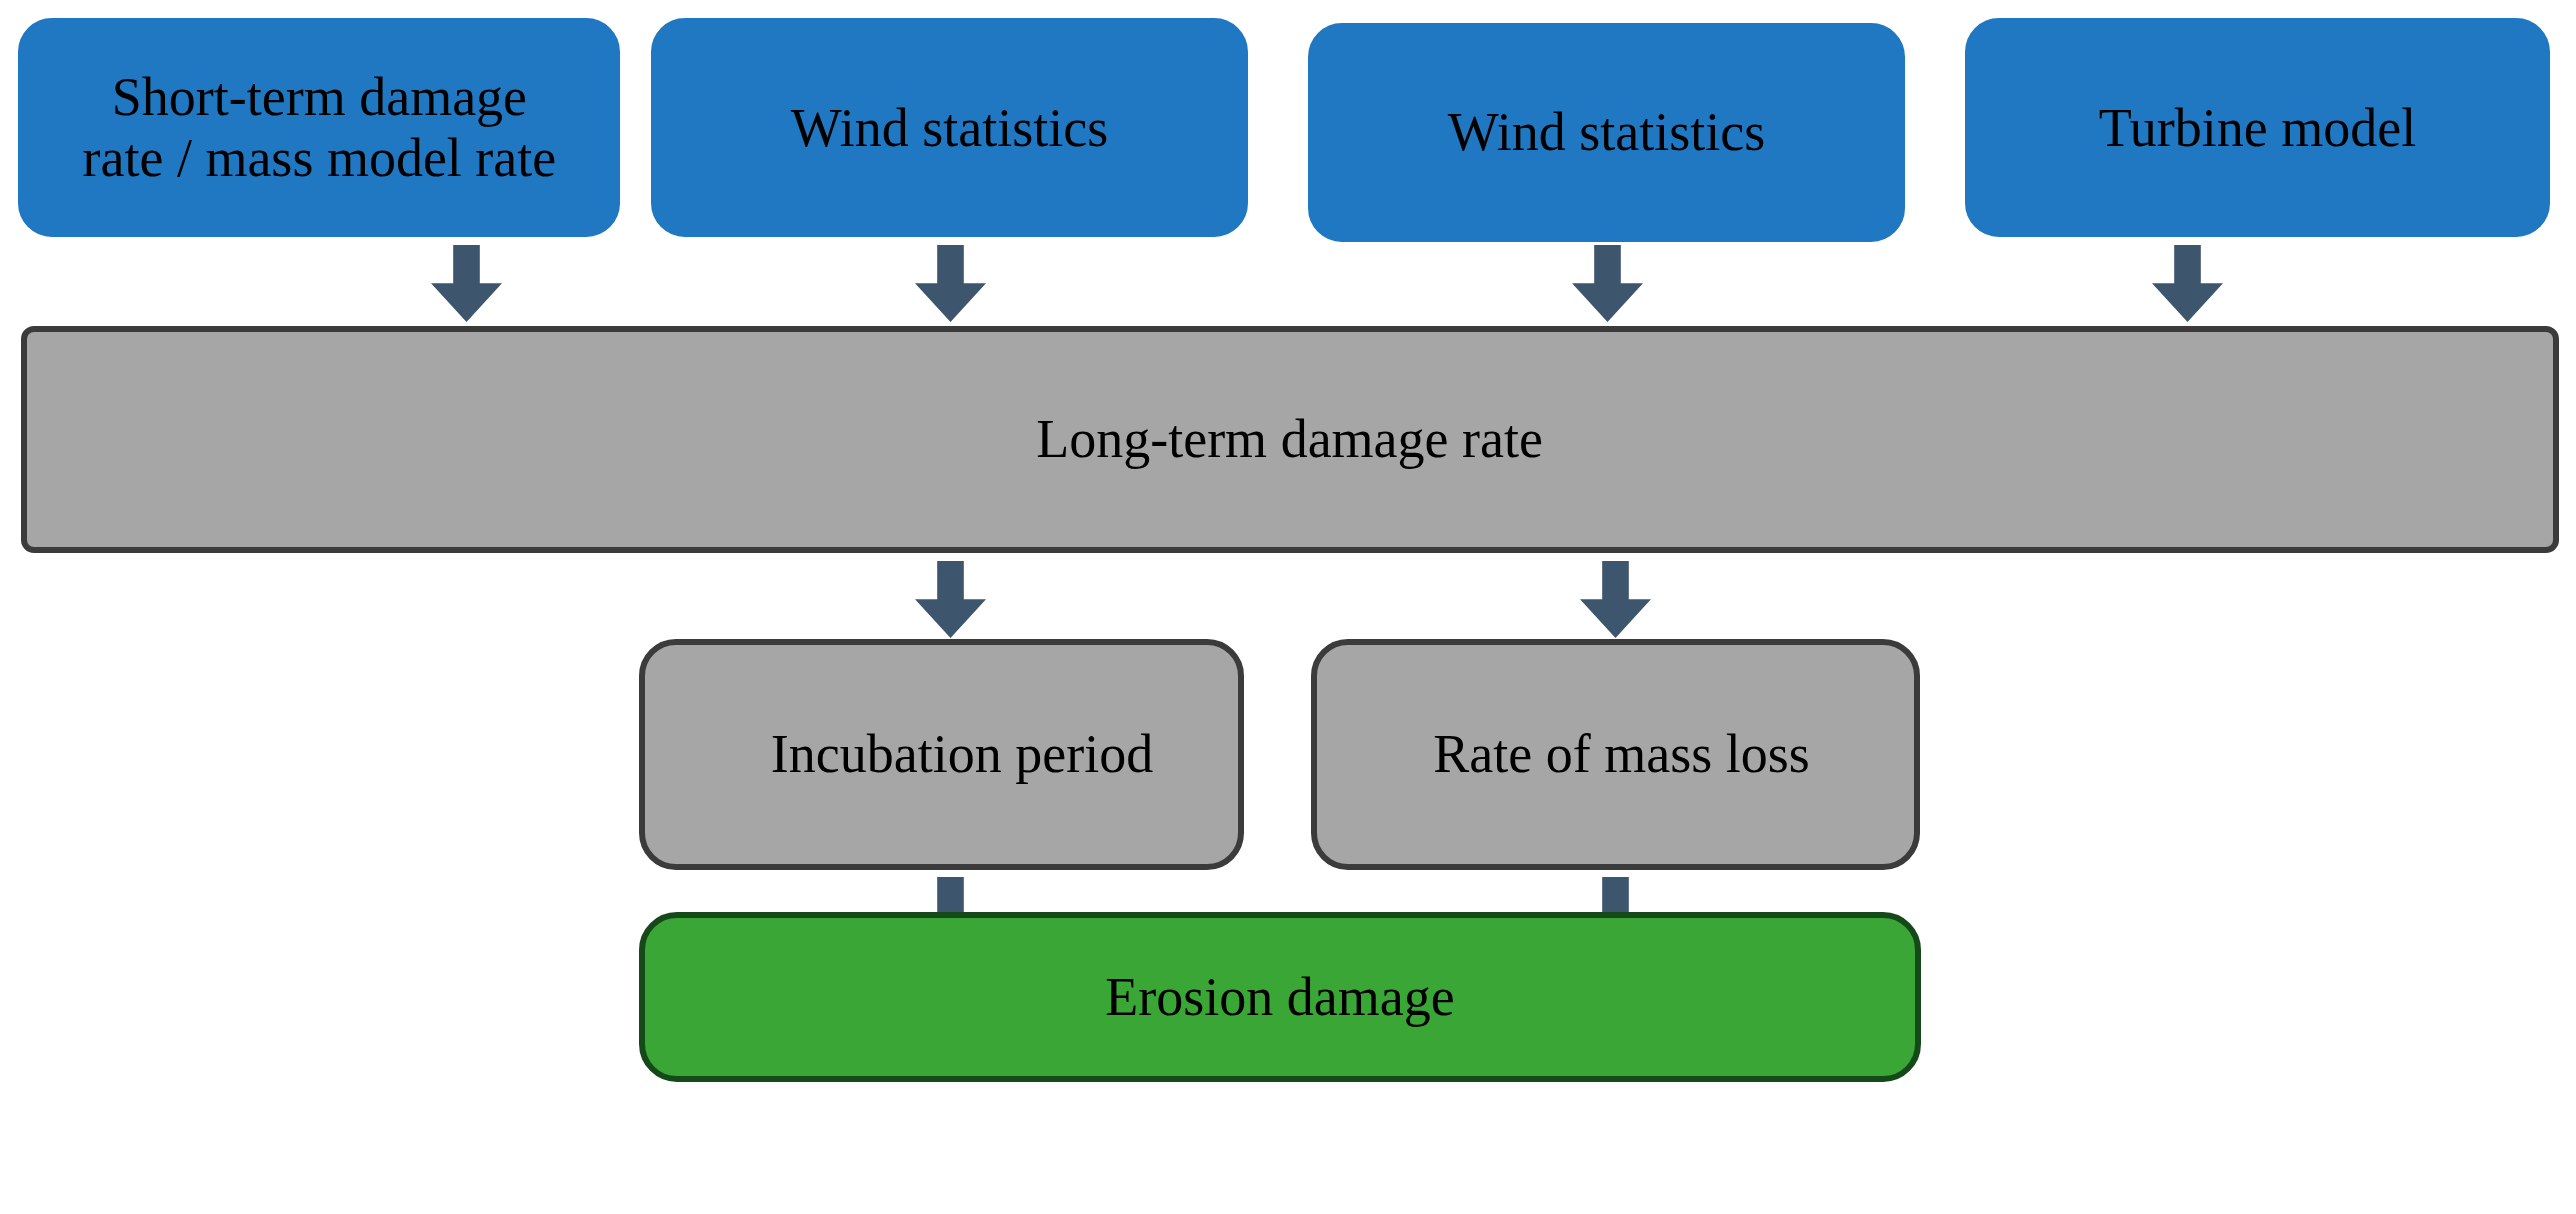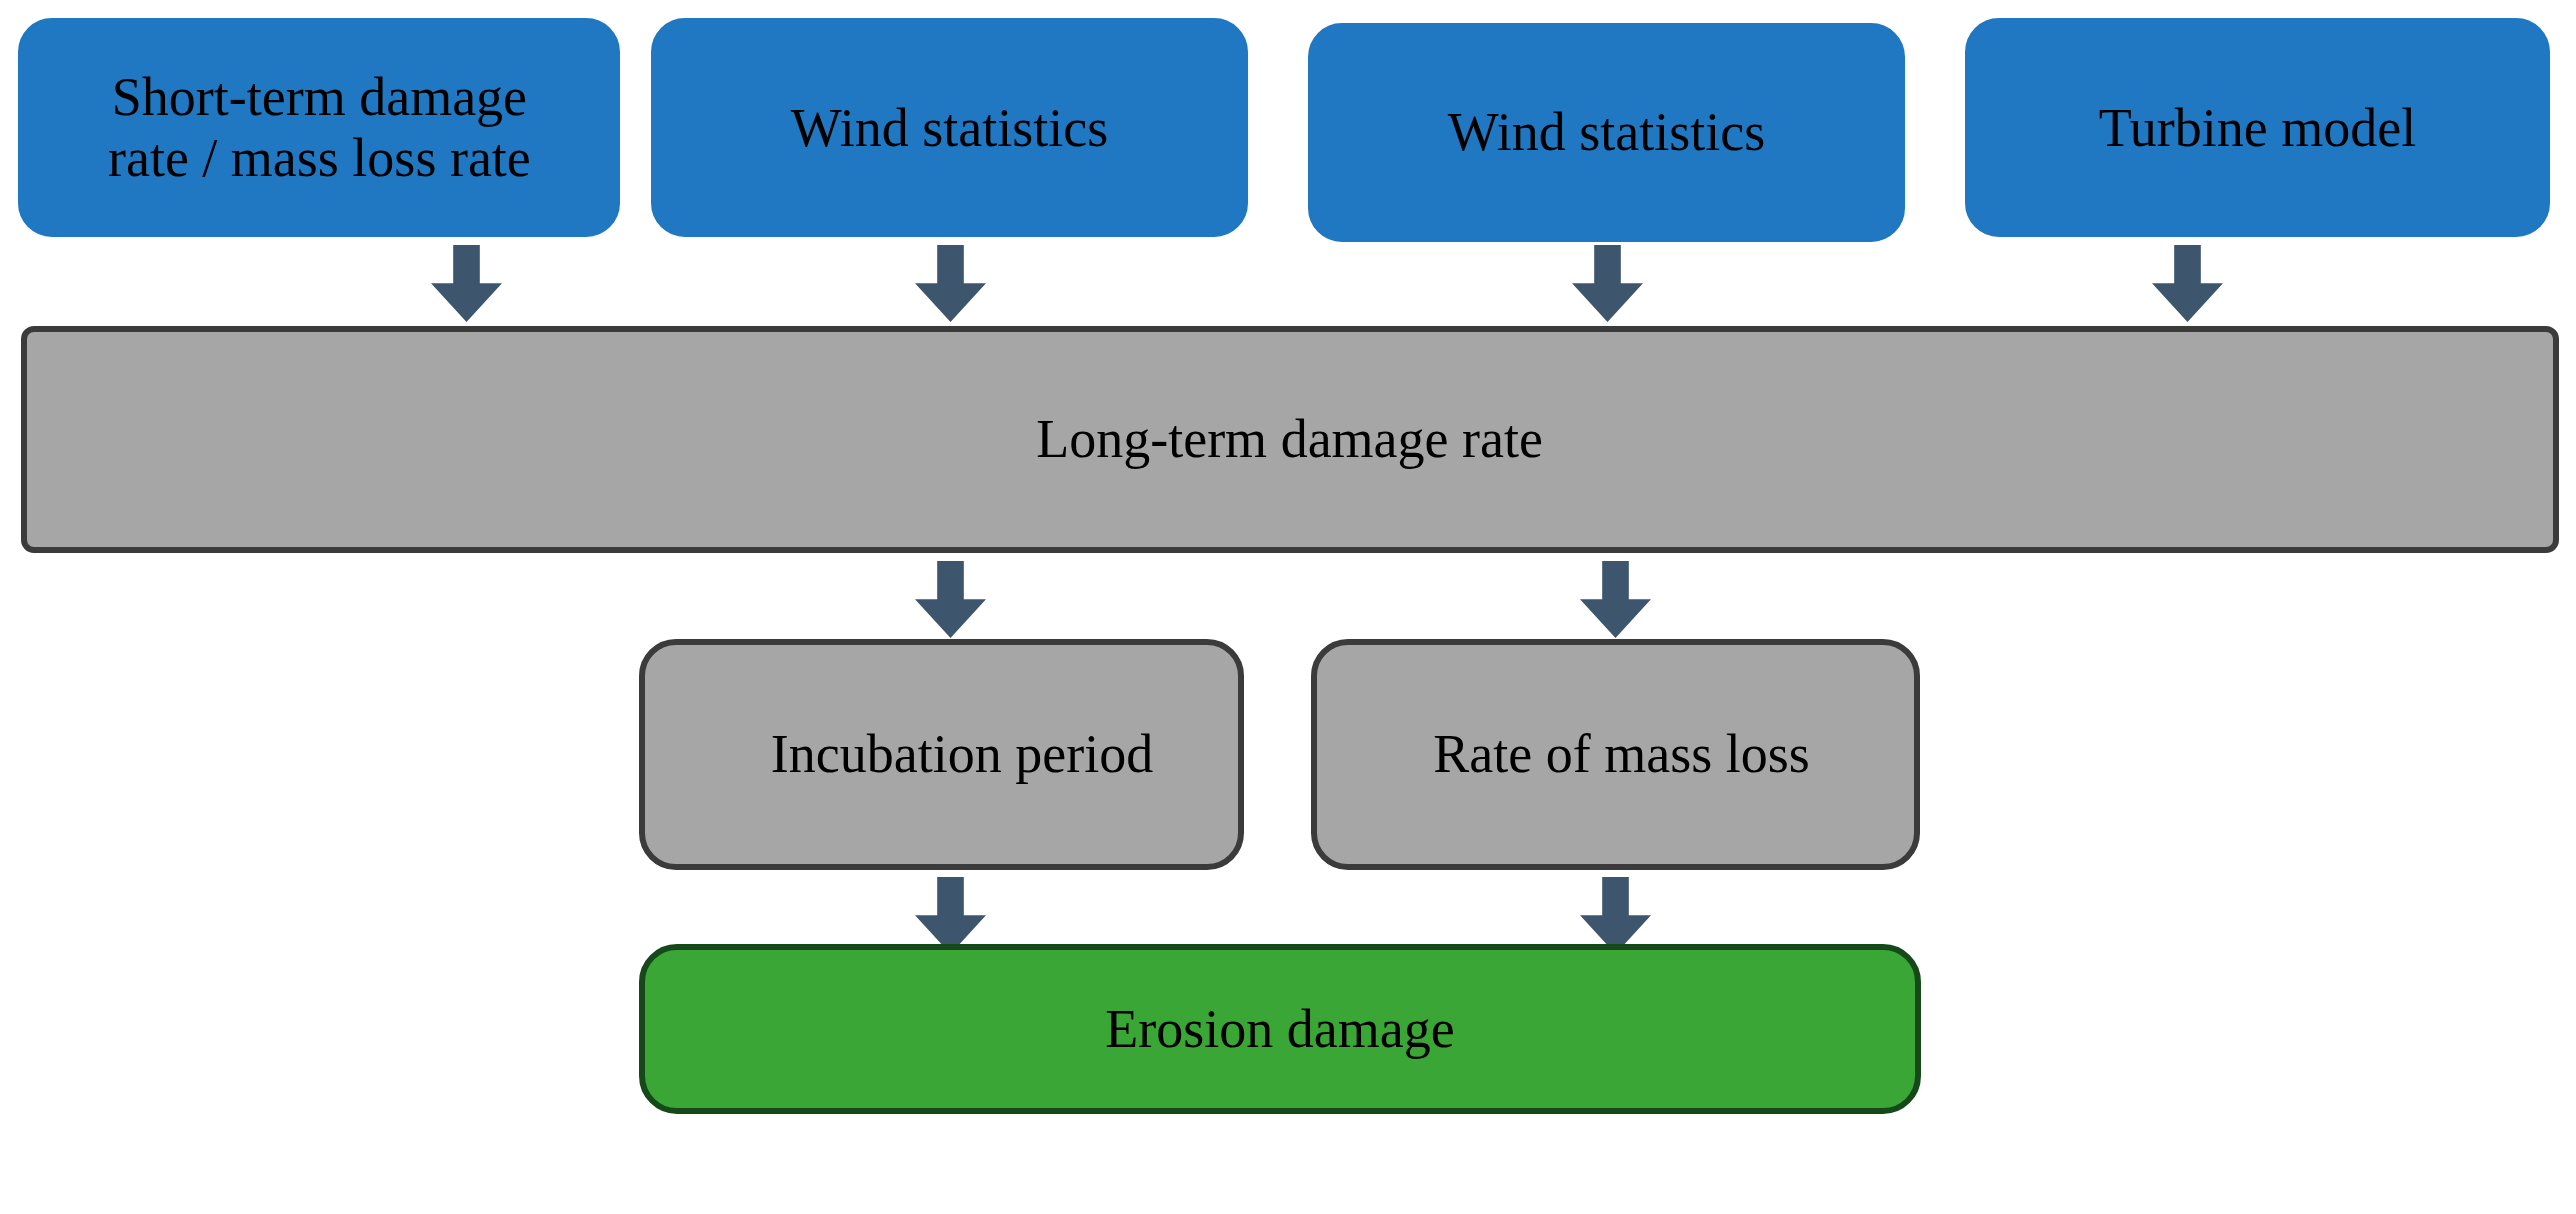--- a/index.html
+++ b/index.html
@@ -68,21 +68,21 @@
     height: 100%;
   }
 </style>
 </head>
 <body>
 
 <div id="canvas">
 
   <div class="node blue" style="left:18.4px; top:18.4px; width:602px; height:219px;">
     <span class="label">Short-term damage
-rate / mass loss rate</span>
+rate / mass model rate</span>
   </div>
 
   <div class="node blue" style="left:651px; top:18.4px; width:597px; height:219px;">
     <span class="label">Wind statistics</span>
   </div>
 
   <div class="node blue" style="left:1308px; top:23px; width:597px; height:219px;">
     <span class="label">Wind statistics</span>
   </div>
 
@@ -143,18 +143,18 @@
       <polygon points="30,0 66,0 66,52 96,52 48,105 0,52 30,52" fill="#3E556E"></polygon>
     </svg>
   </div>
 
   <div class="arrow" style="left:1580px; top:877px; width:71px; height:77px;">
     <svg viewBox="0 0 96 105" preserveAspectRatio="none">
       <polygon points="30,0 66,0 66,52 96,52 48,105 0,52 30,52" fill="#3E556E"></polygon>
     </svg>
   </div>
 
-  <div class="node green" style="left:639px; top:944px; width:1282px; height:170px;">
+  <div class="node green" style="left:639px; top:912px; width:1282px; height:170px;">
     <span class="label">Erosion damage</span>
   </div>
 
 </div>
 
 
 </body></html>

